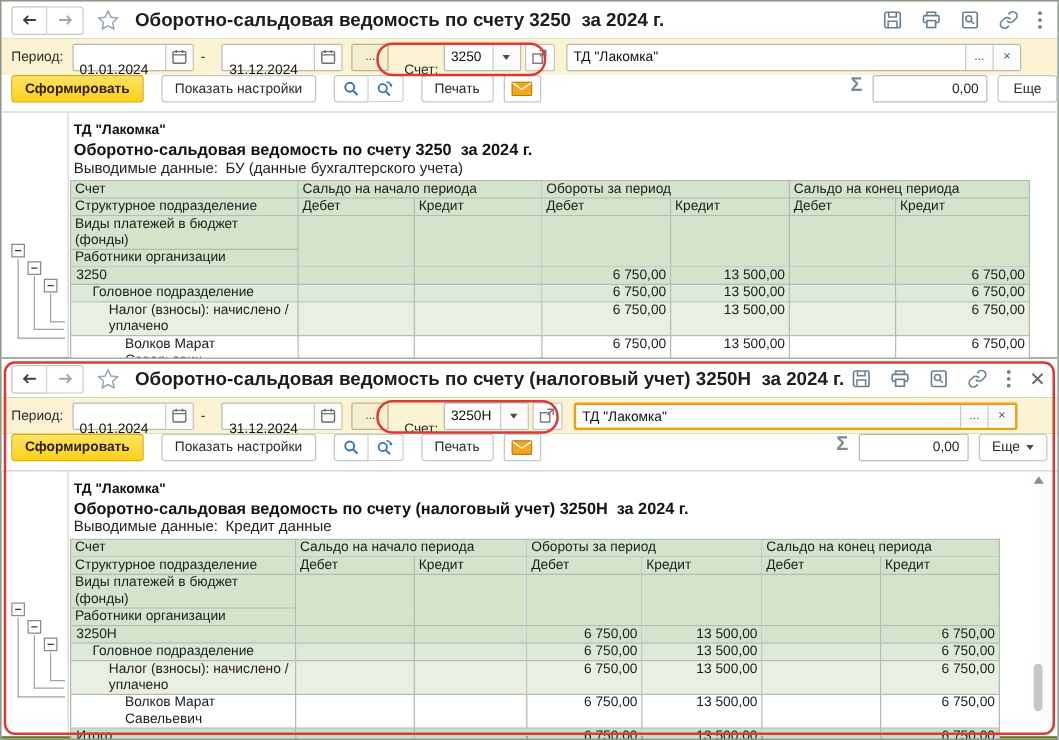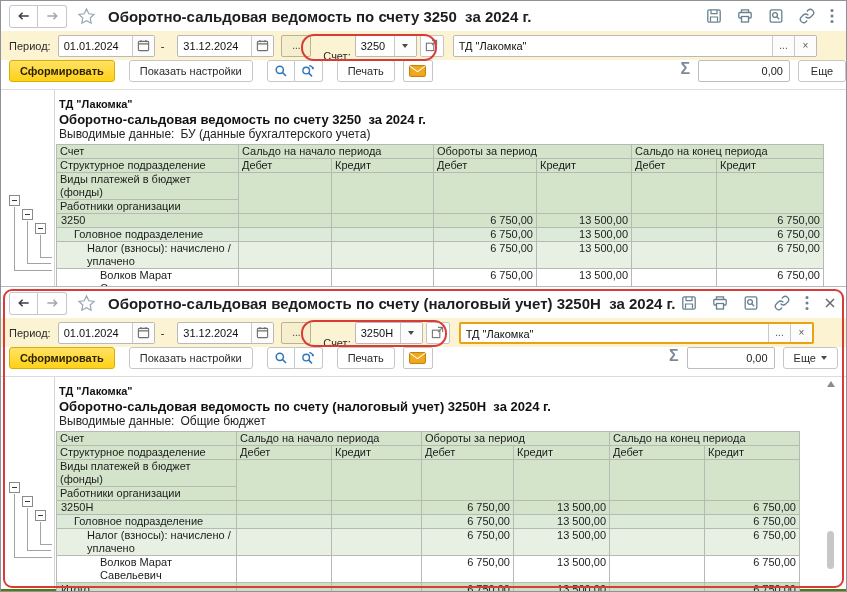--- a/index.html
+++ b/index.html
@@ -23,21 +23,21 @@
   .w-bot .hdr-icons { right:10px; }
   .hicon { display:flex; cursor:pointer; }
 
   
   .filter-bar { position:relative; height:29px; background:#FBF3D1; display:flex; align-items:center; padding-left:8px; }
   .lbl { font-size:11px; color:#2b2b2b; }
   .field { display:flex; align-items:stretch; background:#fff; border:1px solid #b9b9b9; border-radius:2px; height:22px; }
   .field .val { font-size:11px; padding:4px 4px 0 5px; color:#111; white-space:pre; }
   .fbtn { display:flex; align-items:center; justify-content:center; border-left:1px solid #c9c9c9; width:22px; font-size:10px; color:#555; cursor:pointer; background:#fcfcfc; }
   .date { width:97px; margin-left:7px; }
-  .date .val { flex:1; }
+  .date .val { flex:1;margin-top:10px; }
   .dash { font-size:11px; margin:0 6px; color:#222; }
   .small-btn { width:30px; height:22px; margin-left:7px; background:#f6efcd; border:1px solid #b9b29a; border-radius:2px; font-size:10px; color:#444; line-height:10px; }
   .lbl.acc { margin-left:12px;margin-top:21px; }
   .combo { width:62px; margin-left:4px; }
   .w-bot .combo { width:68px; }
   .combo .val { flex:1; }
   .caret { width:0; height:0; border-left:3.5px solid transparent; border-right:3.5px solid transparent; border-top:4px solid #4a4a4a; }
   .icon-btn { display:flex; align-items:center; justify-content:center; background:#fff; border:1px solid #c6c6c6; border-radius:2px; }
   .open-btn { width:24px; height:22px; margin-left:3px; }
   .org { flex:1; margin-left:9px; }
@@ -492,21 +492,21 @@
         <span class="exp e1"></span>
         <span class="exp e2"></span>
         <i class="tl l0"></i>
         <i class="tl l1"></i>
         <i class="tl l2"></i>
       </div>
       <div class="rep-content">
         <div class="rep-org">ТД "Лакомка"</div>
         <div class="rep-title">Оборотно-сальдовая ведомость по счету (налоговый учет) 3250Н  за 2024 г.</div>
         <div class="rep-note">
-          <span>Выводимые данные:</span><span class="nv">Общие бюджет</span>
+          <span>Выводимые данные:</span><span class="nv">Кредит данные</span>
         </div>
         <table class="rep">
           <colgroup>
               <col style="width:180px">
               <col style="width:95px">
               <col style="width:90px">
               <col style="width:92px">
               <col style="width:96px">
               <col style="width:95px">
               <col style="width:95px">

